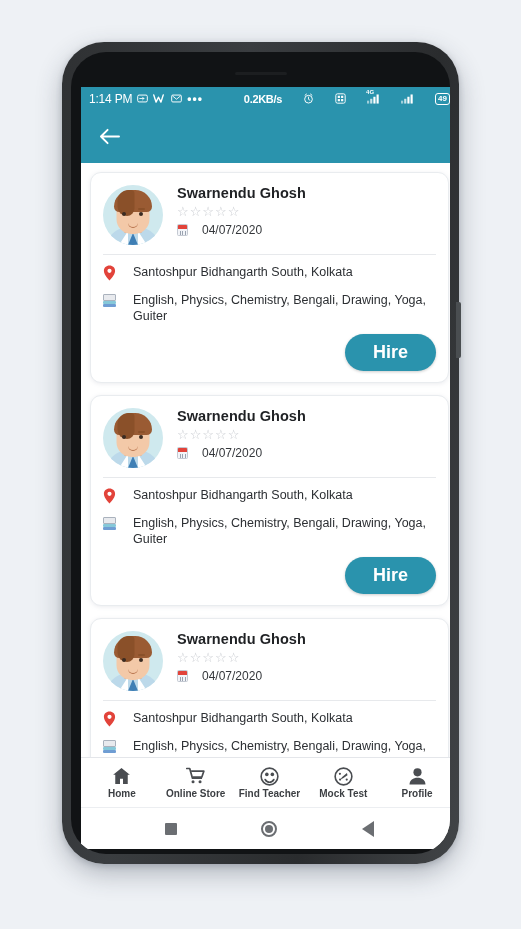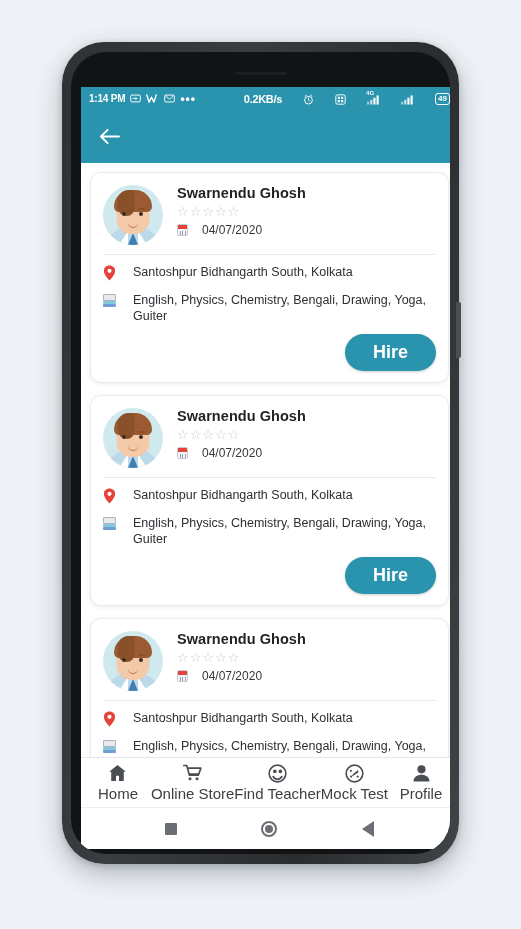--- a/index.html
+++ b/index.html
@@ -82,22 +82,22 @@
     background: #2a93ad;
     display: flex;
     align-items: center;
     padding: 0 8px;
     color: #ffffff;
     font-size: 11px;
     font-weight: bold;
     flex: 0 0 auto;
   }
   .sb-left { display: flex; align-items: center; gap: 5px; }
-  .sb-right { display: flex; align-items: flex-end; gap: 21px; margin-left: auto; padding-left: 11px; }
-  .sb-time { font-size: 10px; font-weight: bold; letter-spacing: -0.2px; }
+  .sb-right { display: flex; align-items: flex-start; gap: 21px; margin-left: auto; padding-left: 11px; }
+  .sb-time { font-size: 12px; font-weight: normal; letter-spacing: -0.2px; }
   .sb-speed { font-size: 11px; font-weight: bold; letter-spacing: -0.3px; }
   .sb-ico { display: inline-flex; align-items: center; }
   .sb-dots { font-size: 12px; letter-spacing: 1px; line-height: 6px; }
   .batt {
     border: 1.3px solid #fff;
     border-radius: 3px;
     font-size: 8px;
     font-weight: bold;
     padding: 0 2px;
     height: 12px;
@@ -355,23 +355,24 @@
   }
   .nav-item {
     display: flex;
     flex-direction: column;
     align-items: center;
     gap: 2px;
     cursor: pointer;
     flex: 1 1 0;
   }
   .nav-label {
-    font-size: 15px;
+    font-size: 10px;
     color: #3c3f43;
     white-space: nowrap;
+    font-weight: bold;
   }
   .nav-ico { height: 19px; display: flex; align-items: center; justify-content: center; }
 
   
   .sys-nav {
     flex: 0 0 auto;
     height: 42px;
     background: #ffffff;
     border-top: 1px solid #eceef1;
     display: flex;

